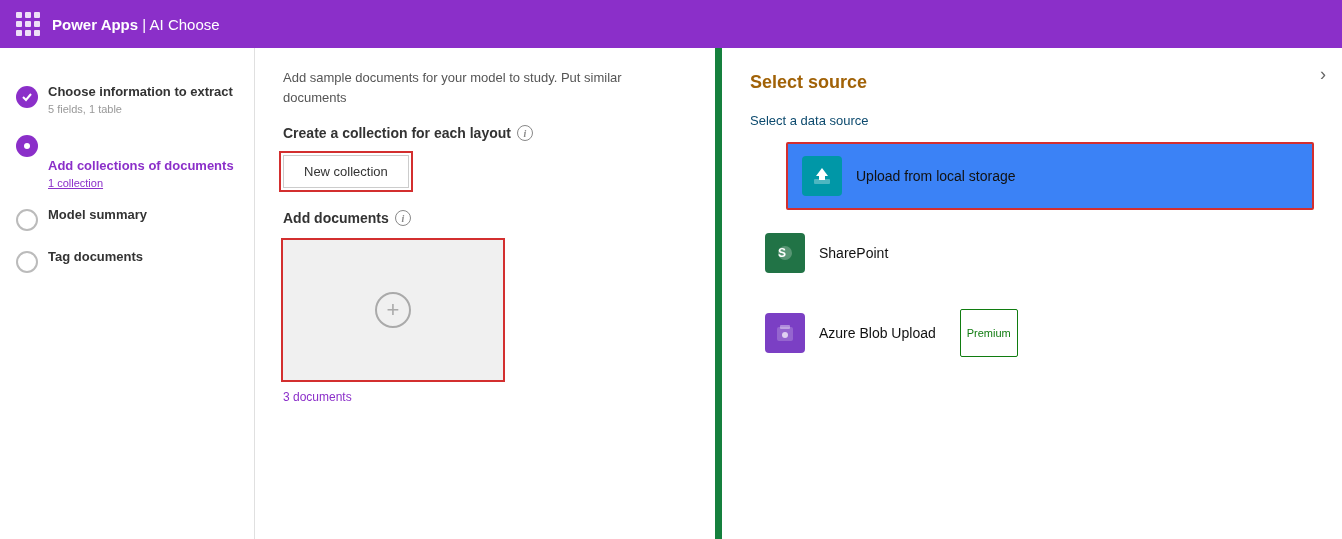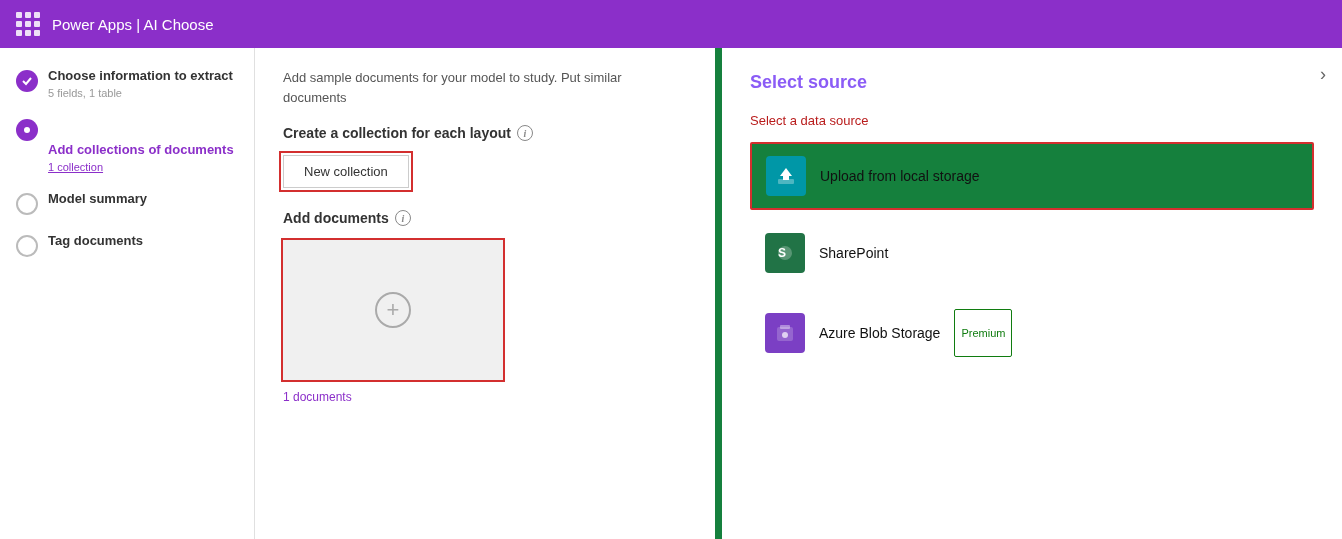--- a/index.html
+++ b/index.html
@@ -25,35 +25,35 @@
       background: rgba(255,255,255,0.85);
       border-radius: 1px;
       display: block;
     }
     .header-title {
       color: #fff;
       font-size: 15px;
       font-weight: 400;
     }
     .header-title strong {
-      font-weight: 400;
+      font-weight: 700;
       margin-top: 16px;
     }
 
     
     .main-layout {
       display: flex;
       height: calc(539px - 48px);
     }
 
     
     .sidebar {
       width: 255px;
       border-right: 1px solid #e0e0e0;
-      padding: 20px 16px;
+      padding: 36px 16px;
       flex-shrink: 0;
     }
     .sidebar-step {
       display: flex;
       align-items: flex-start;
       gap: 10px;
       margin-bottom: 18px;
     }
     .step-indicator {
       width: 22px;
@@ -209,41 +209,42 @@
       right: 16px;
       font-size: 18px;
       color: #666;
       cursor: pointer;
       background: none;
       border: none;
     }
     .panel-title {
       font-size: 18px;
       font-weight: 600;
-      color: #8b5cf6;
+      color: #a16207;
       margin-bottom: 20px;
     }
     .data-source-label {
       font-size: 13px;
-      color: #b91c1c;
+      color: #0c4a6e;
       margin-bottom: 14px;
     }
     .source-option {
       display: flex;
       align-items: center;
       gap: 14px;
       padding: 12px 14px;
       margin-bottom: 10px;
       cursor: pointer;
       border-radius: 2px;
       border: 1.5px solid transparent;
     }
     .source-option.selected {
       border: 2px solid #d32f2f;
-      background: #15803d;
+      background: #3b82f6;
+      margin-left: 36px;
     }
     .source-icon-box {
       width: 40px;
       height: 40px;
       border-radius: 4px;
       display: flex;
       align-items: center;
       justify-content: center;
       flex-shrink: 0;
     }
@@ -260,20 +261,21 @@
       font-size: 14px;
       color: #111;
     }
     .premium-badge {
       display: inline-block;
       border: 1.5px solid #107c10;
       color: #107c10;
       font-size: 11px;
       padding: 17px 6px;
       border-radius: 2px;
+      margin-left: 10px;
     }
   </style>
 </head>
 <body>
 
 <div class="header">
   <div class="header-dots">
     <span></span>
       <span></span>
       <span></span>
@@ -347,21 +349,21 @@
 
     <div class="add-documents-title">
       <span>Add documents</span>
       <span class="info-icon">i</span>
     </div>
 
     <div class="collection-card">
       <div class="collection-upload-box">
         <div class="plus-circle">+</div>
       </div>
-      <div class="collection-count">1 documents</div>
+      <div class="collection-count">3 documents</div>
     </div>
   </div>
 
   <div class="right-panel">
     <button class="panel-close">›</button>
     <div class="panel-title">Select source</div>
     <div class="data-source-label">Select a data source</div>
 
     <div class="source-option selected">
       <div class="source-icon-box upload-icon">
@@ -384,19 +386,19 @@
     </div>
 
     <div class="source-option">
       <div class="source-icon-box blob-icon">
         <svg width="22" height="22" viewBox="0 0 22 22" fill="none">
           <rect x="3" y="5" width="16" height="14" rx="2" fill="rgba(255,255,255,0.2)"></rect>
           <rect x="6" y="3" width="10" height="4" rx="1" fill="rgba(255,255,255,0.4)"></rect>
           <circle cx="11" cy="13" r="3" fill="rgba(255,255,255,0.7)"></circle>
         </svg>
       </div>
-      <span class="source-name">Azure Blob Storage</span>
+      <span class="source-name">Azure Blob Upload</span>
       <span class="premium-badge">Premium</span>
     </div>
 
   </div>
 
 </div>
 
 </body></html>

